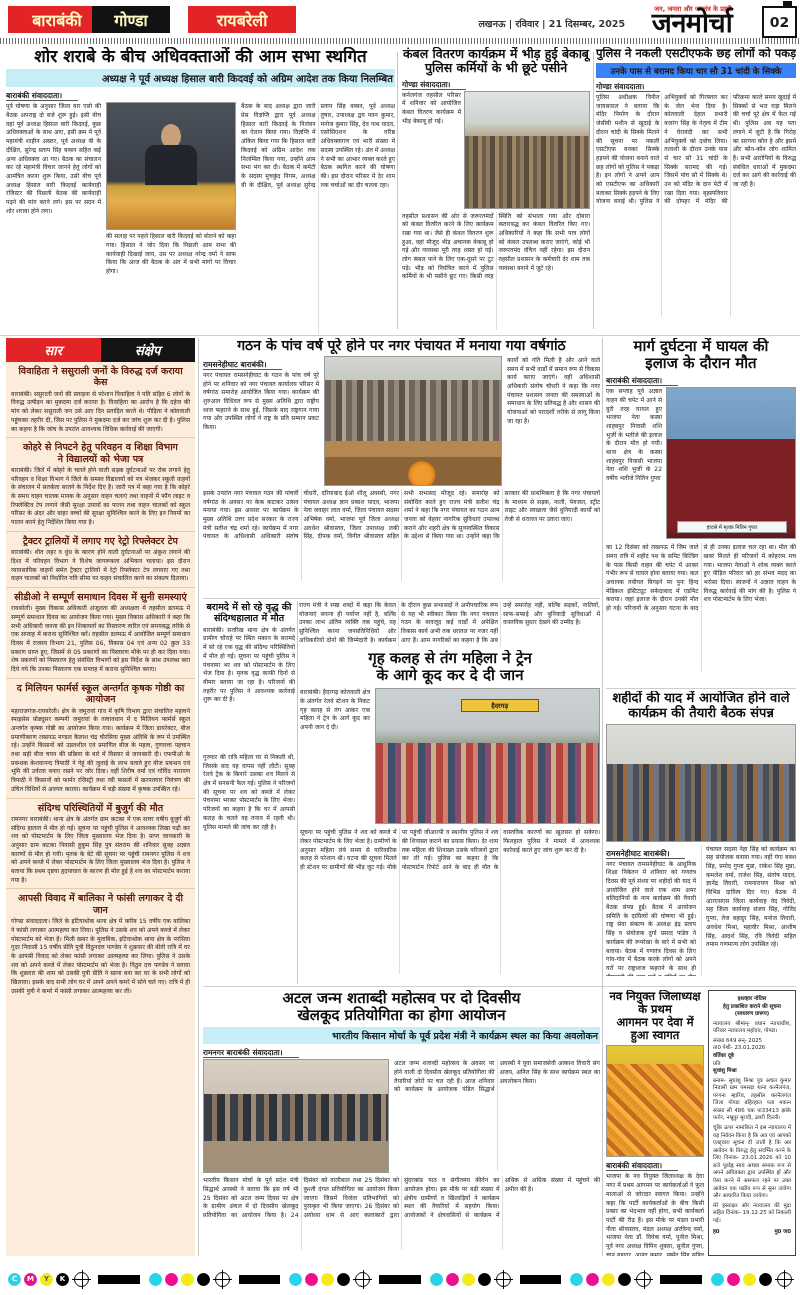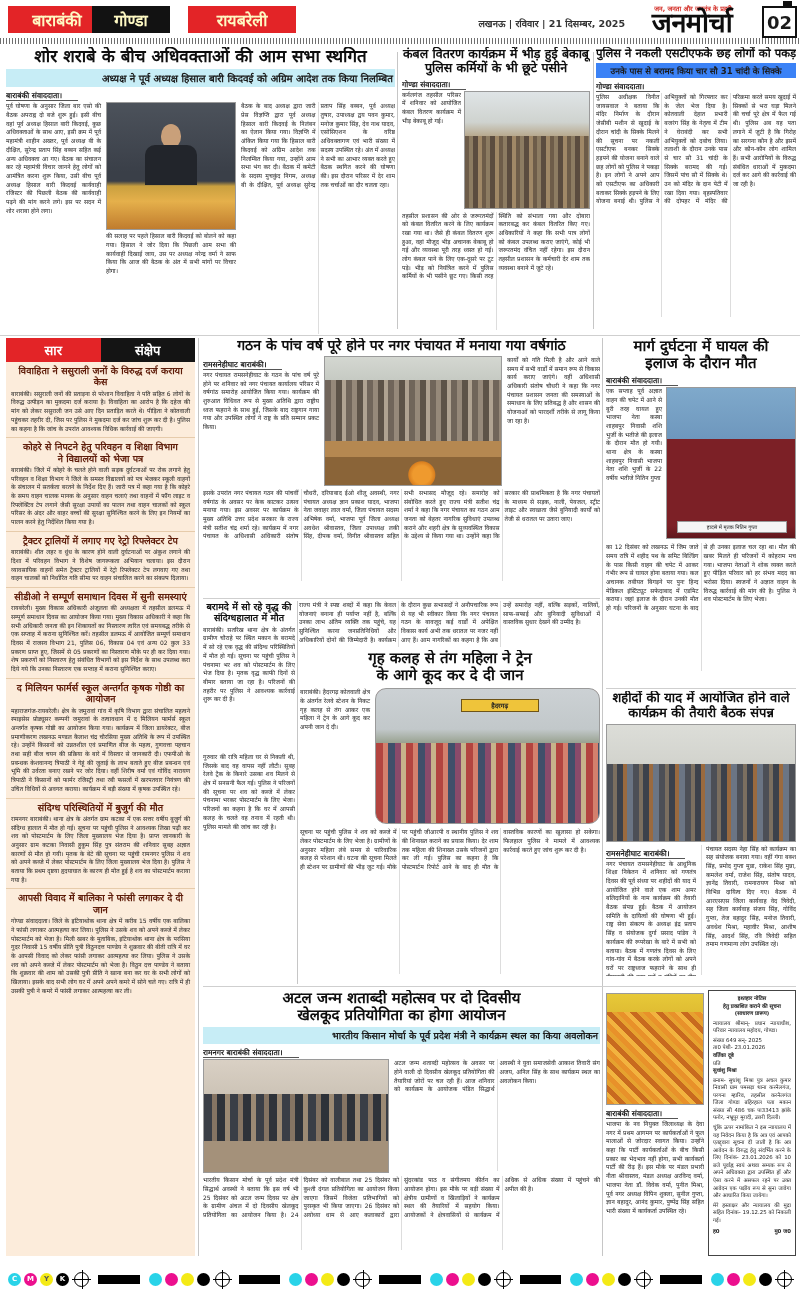--- a/index.html
+++ b/index.html
@@ -9,21 +9,21 @@
   .loc{position:absolute;top:6px;height:27px;display:flex;align-items:center;justify-content:center;
        color:#fef9c3;font-weight:700;font-size:16px;}
   .loc.red{background:#e32427;} .loc.black{background:#121212;}
   .dateline{position:absolute;left:430px;top:17px;width:195px;text-align:right;font-size:9.5px;
             font-weight:700;color:#333;}
   .tagline{position:absolute;left:630px;top:4px;width:126px;text-align:center;font-size:6.5px;
            color:#d22a22;font-weight:700;}
   .masthead{position:absolute;left:626px;top:9px;width:132px;text-align:center;font-size:27px;
             font-weight:800;color:#0d0d0d;letter-spacing:-0.5px;line-height:1;}
   .pagebox{position:absolute;left:762px;top:6px;width:31px;height:28px;border:2px solid #111;
-           display:flex;align-items:center;justify-content:center;font-size:18px;font-weight:800;}
+           display:flex;align-items:center;justify-content:center;font-size:14px;font-weight:800;}
   .ptab{position:absolute;top:-7px;right:3px;width:9px;height:7px;background:#111;}
   .ticker{position:absolute;left:0;top:38px;width:800px;height:6px;
           background:repeating-linear-gradient(90deg,#6f6f6f 0,#6f6f6f 1px,transparent 1px,transparent 3px);}
   
   .blk{position:absolute;overflow:hidden;}
   .nh{font-weight:800;color:#0e0e0e;text-align:center;line-height:1.14;white-space:pre-line;}
   .nh1{white-space:nowrap;}
   .band{display:block;text-align:center;font-weight:700;padding:2px 2px;margin-top:3px;white-space:nowrap;overflow:hidden;}
   .band.cyan{background:#c7edf6;text-align:right;} .band.yellow{background:#3b82f6;} .band.lav{background:#e9d9f1;}
   .byline{font-size:7.5px;font-weight:700;margin:3px 0 2px 0;}
@@ -58,21 +58,21 @@
                 font-size:6.5px;font-weight:700;text-align:center;color:#222;padding:1px 0;}
   .ph-i{background:linear-gradient(180deg,#dcddd8 0%,#d2d3cd 34%,transparent 34%),
         repeating-linear-gradient(90deg,#4c4f56 0 6px,#7b6f60 6px 10px,#3c414b 10px 16px,#9a6a3f 16px 20px,#6b7584 20px 26px);}
   .ph-j{background:linear-gradient(180deg,#d9d0c4 0%,#cdc4b7 30%,transparent 30%),
         linear-gradient(180deg,transparent 72%,#a4917a 72% 100%),
         repeating-linear-gradient(90deg,#3a3e46 0 8px,#857463 8px 13px,#2e3239 13px 21px,#9c8a74 21px 26px);}
   .ph-k{background:linear-gradient(180deg,#e7c938 0%,#e0bd33 16%,transparent 16%),
         repeating-linear-gradient(45deg,#e8912a 0 5px,#f2b33f 5px 9px,#c86a1f 9px 14px,#e6a22f 14px 18px);}
   
   #briefs{background:#fcecdb;}
-  .briefs-head{display:flex;height:24px;}
+  .briefs-head{display:flex;height:24px;font-style:italic;}
   .briefs-head div{flex:1;display:flex;align-items:center;justify-content:center;color:#fff;
                    font-weight:800;font-size:13px;}
   .bh-red{background:#e32427;} .bh-black{background:#141414;}
   .brief{padding:3px 5px 4px 5px;border-bottom:1px solid #e6cbab;}
   .brief-title{font-size:9.5px;font-weight:800;text-align:center;color:#5e1c09;line-height:1.2;
                white-space:pre-line;margin-bottom:2px;}
   
   #notice{border:1.5px solid #444;padding:4px 4px;font-size:5.4px;line-height:1.4;background:#fff;}
   #notice .nt{text-align:center;font-weight:700;}
   #notice .nj{text-align:justify;margin-top:2px;}
@@ -212,21 +212,21 @@
 
   <div class="blk body" style="left:203px;top:753px;width:92px;height:231px;">गुरुवार की रात्रि महिला घर से निकली थी, जिसके बाद वह वापस नहीं लौटी। सुबह रेलवे ट्रैक के किनारे उसका शव मिलने से क्षेत्र में सनसनी फैल गई। पुलिस ने परिजनों की सूचना पर शव को कब्जे में लेकर पंचनामा भरकर पोस्टमार्टम के लिए भेजा। परिजनों का कहना है कि घर में आपसी कलह के चलते वह तनाव में रहती थी। पुलिस मामले की जांच कर रही है।</div>
 
   <div class="vd" style="left:297px;top:601px;height:383px;"></div>
 
   <div class="blk" style="left:300px;top:650px;width:300px;height:334px;">
     <div class="nh" style="font-size:15px;">गृह कलह से तंग महिला ने ट्रेन
 के आगे कूद कर दे दी जान</div>
     <div style="display:flex;gap:5px;margin-top:4px;">
       <div class="body" style="width:70px;">बाराबंकी। हैदरगढ़ कोतवाली क्षेत्र के अंतर्गत रेलवे स्टेशन के निकट गृह कलह से तंग आकर एक महिला ने ट्रेन के आगे कूद कर अपनी जान दे दी।</div>
-      <div class="photo ph-h" style="flex:1;height:134px;border-radius:11px;">
+      <div class="photo ph-h" style="flex:1;height:134px;">
         <div class="station-sign">हैदरगढ़</div>
       </div>
     </div>
     <div class="body cols3" style="margin-top:4px;height:146px;">सूचना पर पहुंची पुलिस ने शव को कब्जे में लेकर पोस्टमार्टम के लिए भेजा है। ग्रामीणों के अनुसार महिला लंबे समय से पारिवारिक कलह से परेशान थी। घटना की सूचना मिलते ही स्टेशन पर ग्रामीणों की भीड़ जुट गई। मौके पर पहुंची जीआरपी व स्थानीय पुलिस ने शव की शिनाख्त कराने का प्रयास किया। देर शाम तक महिला की शिनाख्त उसके परिजनों द्वारा कर ली गई। पुलिस का कहना है कि पोस्टमार्टम रिपोर्ट आने के बाद ही मौत के वास्तविक कारणों का खुलासा हो सकेगा। फिलहाल पुलिस ने मामले में आवश्यक कार्रवाई करते हुए जांच शुरू कर दी है।</div>
   </div>
 
   <div class="hl" style="left:203px;top:986px;width:593px;"></div>
 
   <div class="blk" style="left:203px;top:990px;width:397px;height:266px;">
     <div class="nh" style="font-size:15px;">अटल जन्म शताब्दी महोत्सव पर दो दिवसीय
@@ -262,20 +262,22 @@
     <div style="display:flex;gap:5px;margin-top:3px;">
       <div style="flex:1;">
         <div class="byline"><span>रामसनेहीघाट बाराबंकी।</span></div>
         <div class="body" style="height:116px;overflow:hidden;">नगर पंचायत रामसनेहीघाट के आधुनिक शिक्षा निकेतन में शनिवार को गणतंत्र दिवस की पूर्व संध्या पर शहीदों की याद में आयोजित होने वाले एक शाम अमर बलिदानियों के नाम कार्यक्रम की तैयारी बैठक संपन्न हुई। बैठक में आयोजन समिति के दायित्वों की घोषणा भी हुई। राष्ट्र सेवा संकल्प के अध्यक्ष इंद्र प्रताप सिंह व संयोजक दुर्गा प्रसाद पांडेय ने कार्यक्रम की रूपरेखा के बारे में सभी को बताया। बैठक में गणतंत्र दिवस के लिए गांव-गांव में बैठक करके लोगों को अपने घरों पर राष्ट्रध्वज फहराने के साथ ही दीपावली की तरह घरों व मंदिरों पर दीप जलाकर मनाने की बात कही।</div>
       </div>
       <div class="body" style="flex:1;height:130px;overflow:hidden;border-left:1px solid #ddd;padding-left:4px;">पंचायत सदस्य नेहा सिंह को कार्यक्रम का सह संयोजक बनाया गया। वहीं गंगा बक्श सिंह, प्रमोद गुप्ता मुन्ना, राकेश सिंह मुन्ना, कमलेश वर्मा, राजेश सिंह, संतोष यादव, ज्ञानेंद्र तिवारी, रामनारायण मिश्रा को विभिन्न दायित्व दिए गए। बैठक में आरएसएस जिला कार्यवाह वेद त्रिवेदी, सह जिला कार्यवाह संजय सिंह, गोविंद गुप्ता, तेज बहादुर सिंह, मनोज तिवारी, अवधेश मिश्रा, महावीर मिश्रा, आशीष सिंह, आदर्श सिंह, रवि त्रिवेदी सहित तमाम गणमान्य लोग उपस्थित रहे।</div>
     </div>
   </div>
 
   <div class="blk" style="left:606px;top:990px;width:98px;height:266px;">
+    <div class="nh" style="font-size:11.5px;">नव नियुक्त जिलाध्यक्ष के प्रथम
+आगमन पर देवा में हुआ स्वागत</div>
     <div class="photo ph-k" style="width:96px;height:110px;margin-top:3px;"></div>
     <div class="byline"><span>बाराबंकी संवाददाता।</span></div>
     <div class="body" style="height:100px;overflow:hidden;">भाजपा के नव नियुक्त जिलाध्यक्ष के देवा नगर में प्रथम आगमन पर कार्यकर्ताओं ने फूल मालाओं से जोरदार स्वागत किया। उन्होंने कहा कि पार्टी कार्यकर्ताओं के बीच किसी प्रकार का भेदभाव नहीं होगा, सभी कार्यकर्ता पार्टी की रीढ़ हैं। इस मौके पर मंडल प्रभारी नीता श्रीवास्तव, मंडल अध्यक्ष अरविन्द वर्मा, भाजपा नेता डॉ. विवेक वर्मा, पुनीत मिश्रा, पूर्व नगर अध्यक्ष विपिन शुक्ला, सुनील गुप्ता, ज्ञान बहादुर, आनंद कुमार, पुष्पेंद्र सिंह सहित भारी संख्या में कार्यकर्ता उपस्थित रहे।</div>
   </div>
 
   <div id="notice" class="blk" style="left:708px;top:990px;width:88px;height:266px;box-sizing:border-box;">
     <div class="nt">इश्तहार नोटिस</div>
     <div class="nt">हेतु प्रकाशित कराने की सूचना</div>
     <div class="nt">(साधारण प्रारूप)</div>
     <div class="nj">न्यायालय श्रीमान्- प्रधान न्यायाधीश, परिवार न्यायालय महोदय, गोण्डा।</div>

